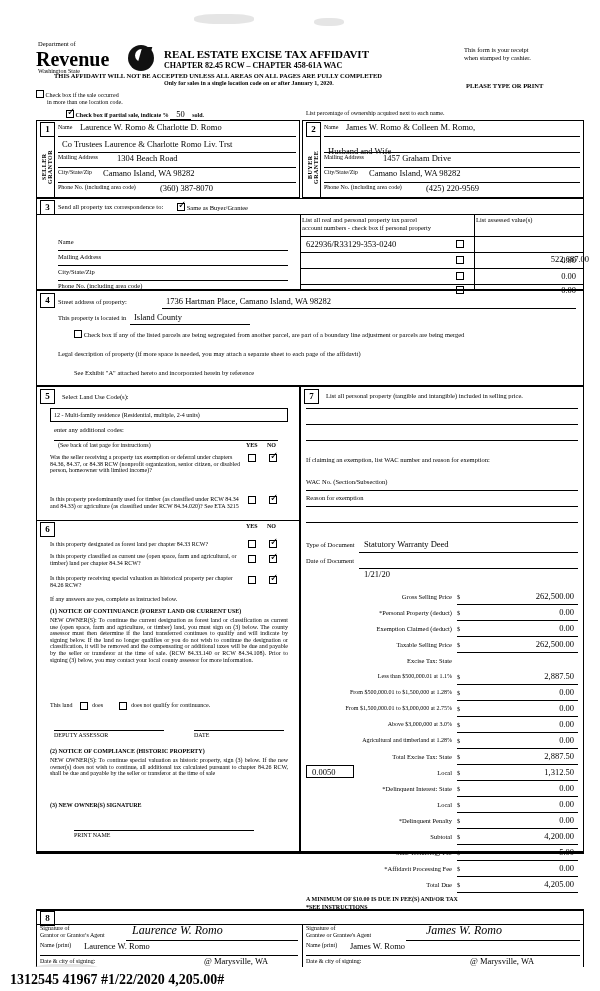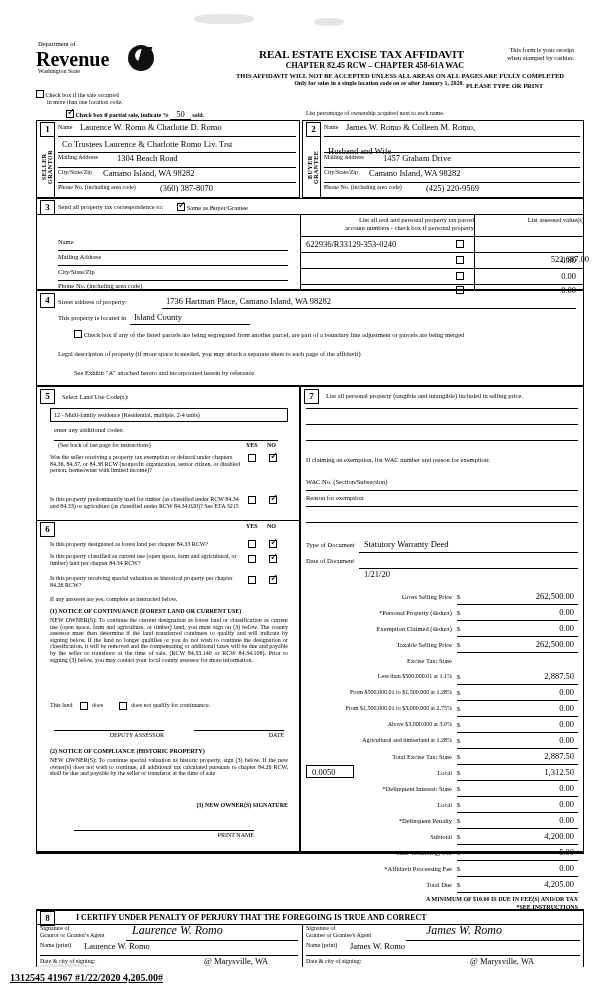--- a/index.html
+++ b/index.html
@@ -5,21 +5,21 @@
   html,body{margin:0;padding:0;background:#b9b9b9;}
   body{font-family:"Liberation Serif",serif;}
   .page{position:relative;width:600px;height:991px;background:#ffffff;overflow:hidden;}
   .sheet{position:absolute;left:14px;top:12px;width:572px;height:955px;background:#fff;}
   .bx{position:absolute;box-sizing:border-box;}
   .b{border:1px solid #000;}
   .t6{font-size:6px;line-height:1.1;}
   .t65{font-size:6.5px;line-height:1.12;}
   .t8{font-size:8px;}
   .bold{font-weight:bold;}
-  .ctr{text-align:right;}
+  .ctr{text-align:left;}
   .rt{text-align:right;}
   .ul{border-bottom:1px solid #000;}
   .hand{font-family:"Liberation Serif",serif;font-size:8.5px;}
   .num{position:absolute;font-weight:bold;font-size:9px;border:1px solid #000;width:13px;height:13px;text-align:center;line-height:13px;background:#fff;}
   .vert{position:absolute;writing-mode:vertical-rl;transform:rotate(180deg);font-size:6px;font-weight:bold;letter-spacing:0.5px;text-align:center;}
   .cb{display:inline-block;width:8px;height:8px;border:1px solid #000;box-sizing:border-box;vertical-align:-1px;}
   .cbx{position:relative;}
   .cbx::after{content:"\2713";position:absolute;left:0px;top:-5px;font-size:10px;}
   .line{position:absolute;background:#000;height:1px;}
   .vline{position:absolute;background:#000;width:1px;}
@@ -350,21 +350,20 @@
 
     <div class="bx t6 bold ctr" style="left:292px;top:884px;width:272px;">A MINIMUM OF $10.00 IS DUE IN FEE(S) AND/OR TAX</div>
     <div class="bx t6 bold ctr" style="left:292px;top:892px;width:272px;">*SEE INSTRUCTIONS</div>
 
     <div class="bx b" style="left:22px;top:840px;width:548px;height:0px;"></div>
     <div class="line" style="left:22px;top:840px;width:548px;"></div>
     <div class="bx b" style="left:22px;top:897px;width:548px;height:0;"></div>
     <div class="bx" style="left:22px;top:897px;width:548px;height:62px;border:1px solid #000;border-top:none;"></div>
     <div class="line" style="left:22px;top:897px;width:548px;"></div>
     <div class="num" style="left:26px;top:899px;">8</div>
-    <div class="bx t8 bold" style="left:62px;top:901px;">I CERTIFY UNDER PENALTY OF PERJURY THAT THE FOREGOING IS TRUE AND CORRECT</div>
     <div class="line" style="left:22px;top:912px;width:548px;"></div>
     <div class="vline" style="left:288px;top:912px;height:47px;"></div>
 
     <div class="bx t6" style="left:26px;top:913px;">Signature of</div>
     <div class="bx t6" style="left:26px;top:920px;">Grantor or Grantor's Agent</div>
     <div class="bx sig" style="left:118px;top:911px;">Laurence W. Romo</div>
     <div class="line" style="left:112px;top:928px;width:172px;"></div>
     <div class="bx t6" style="left:26px;top:930px;">Name (print)</div>
     <div class="bx hand" style="left:70px;top:929px;">Laurence W. Romo</div>
     <div class="line" style="left:26px;top:943px;width:258px;"></div>
@@ -385,15 +384,15 @@
   </div>
 
   <div class="bx t6" style="left:60px;top:968px;width:490px;">Perjury: Perjury is a class C felony which is punishable by imprisonment in the state correctional institution for a maximum term of not more than five years, or by a</div>
   <div class="bx t6" style="left:100px;top:975px;width:450px;">fine in an amount fixed by the court of not more than five thousand dollars ($5,000.00), or by both imprisonment and fine (RCW 9A.20.020(1C)).</div>
   <div class="smear" style="left:32px;top:964px;width:68px;height:12px;"></div>
 
   <div class="bx t8 bold" style="left:224px;top:981px;">THIS SPACE - TREASURER'S USE ONLY</div>
   <div class="bx t8 bold" style="left:455px;top:981px;">COUNTY TREASURER</div>
 
   <div class="bottombar">
-    <div class="bx bold" style="left:10px;top:5px;font-size:10px;font-family:'Liberation Serif',serif;text-decoration:underline;">1312545 41967 #1/22/2020 4,205.00#</div>
+    <div class="bx bold" style="left:10px;top:5px;font-size:14px;font-family:'Liberation Serif',serif;">1312545 41967 #1/22/2020 4,205.00#</div>
   </div>
 </div>
 
 </body></html>

